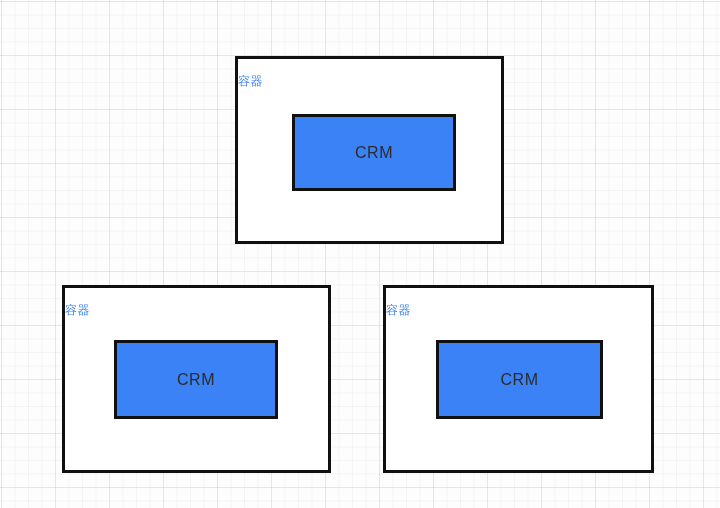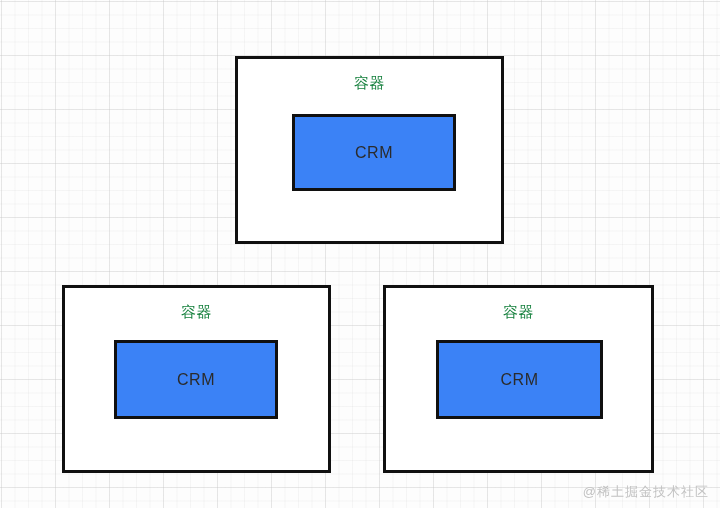--- a/index.html
+++ b/index.html
@@ -39,24 +39,24 @@
     position: absolute;
     box-sizing: border-box;
     background: #ffffff;
     border: 3px solid #101010;
   }
 
   .container-label {
     position: absolute;
     left: 0;
     right: 0;
-    text-align: center;
-    font-size: 15px;
+    text-align: left;
+    font-size: 12px;
     line-height: 1.1;
-    color: #15803d;
+    color: #3b82f6;
     letter-spacing: 0.5px;
     white-space: nowrap;
   }
 
   
   .inner-box {
     position: absolute;
     box-sizing: border-box;
     background: #3b82f6;
     border: 3px solid #101010;
@@ -119,15 +119,14 @@
     </div>
   </div>
 
   <div class="container-box" id="box-bottom-right">
     <span class="container-label">容器</span>
     <div class="inner-box" id="inner-bottom-right">
       <span class="inner-label">CRM</span>
     </div>
   </div>
 
-  <div id="watermark">@稀土掘金技术社区</div>
 
 </div>
 
 </body></html>

